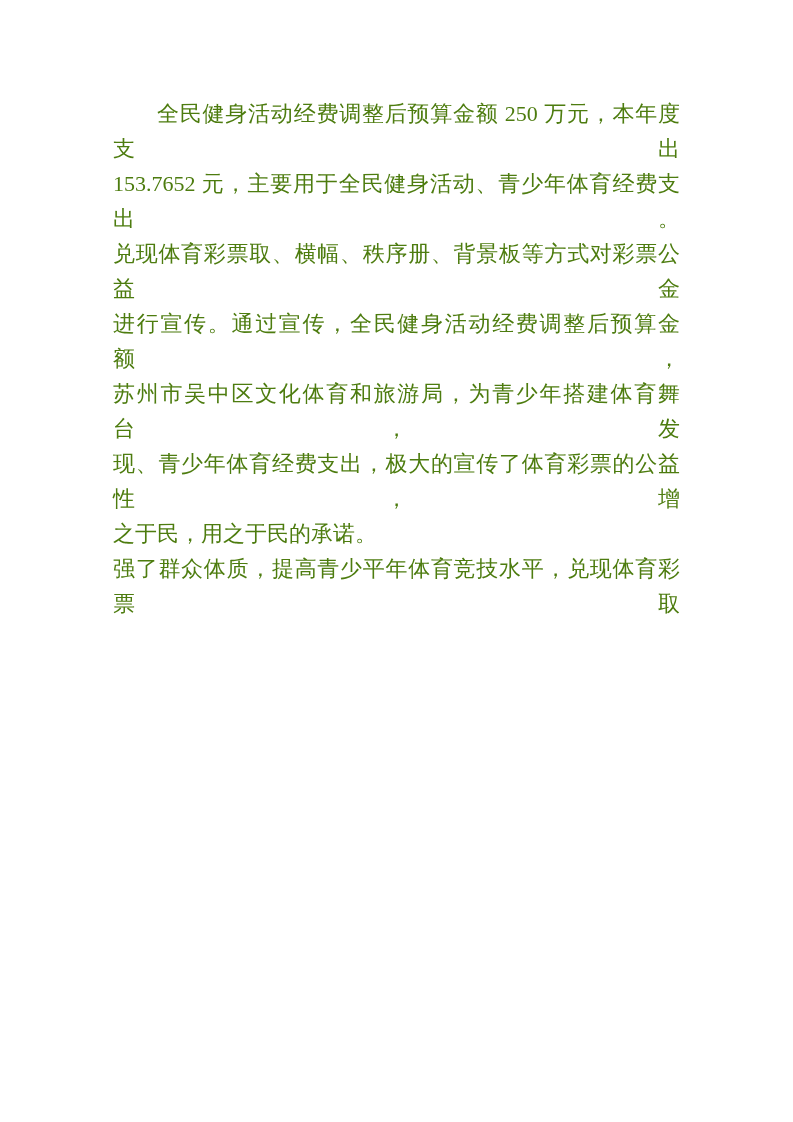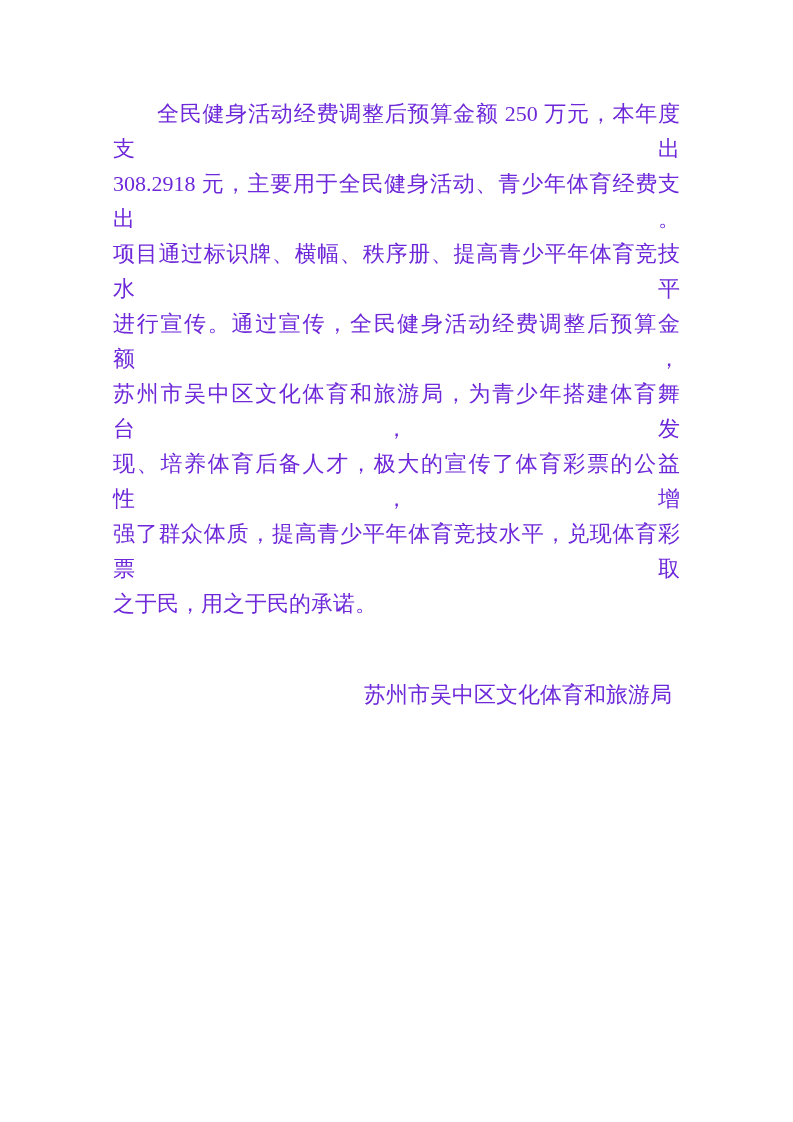--- a/index.html
+++ b/index.html
@@ -7,21 +7,21 @@
     padding: 0;
     background: #ffffff;
   }
   .page {
     position: relative;
     width: 793px;
     height: 1122px;
     background: #ffffff;
     overflow: hidden;
     font-family: "Liberation Serif", "DejaVu Serif", serif;
-    color: #6d28d9;
+    color: #4d7c0f;
   }
   .doc-body {
     position: absolute;
     top: 96px;
     left: 113px;
     width: 567px;
   }
   .doc-line {
     display: block;
     font-size: 22px;
@@ -55,28 +55,27 @@
     white-space: nowrap;
   }
 </style>
 </head>
 <body>
 
 <div class="page">
   <div class="doc-body">
     <div class="paragraph">
       <span class="doc-line first">全民健身活动经费调整后预算金额 250 万元，本年度支出</span>
-      <span class="doc-line">308.2918 元，主要用于全民健身活动、青少年体育经费支出。</span>
-      <span class="doc-line">项目通过标识牌、横幅、秩序册、提高青少平年体育竞技水平</span>
+      <span class="doc-line">153.7652 元，主要用于全民健身活动、青少年体育经费支出。</span>
+      <span class="doc-line">兑现体育彩票取、横幅、秩序册、背景板等方式对彩票公益金</span>
       <span class="doc-line">进行宣传。通过宣传，全民健身活动经费调整后预算金额，</span>
       <span class="doc-line">苏州市吴中区文化体育和旅游局，为青少年搭建体育舞台，发</span>
-      <span class="doc-line">现、培养体育后备人才，极大的宣传了体育彩票的公益性，增</span>
+      <span class="doc-line">现、青少年体育经费支出，极大的宣传了体育彩票的公益性，增</span>
+      <span class="doc-line last">之于民，用之于民的承诺。</span>
       <span class="doc-line">强了群众体质，提高青少平年体育竞技水平，兑现体育彩票取</span>
-      <span class="doc-line last">之于民，用之于民的承诺。</span>
     </div>
 
     <div class="sig-wrap">
       <div class="sig-inner">
-        <div class="sig-org">苏州市吴中区文化体育和旅游局</div>
       </div>
     </div>
   </div>
 </div>
 
 </body></html>

